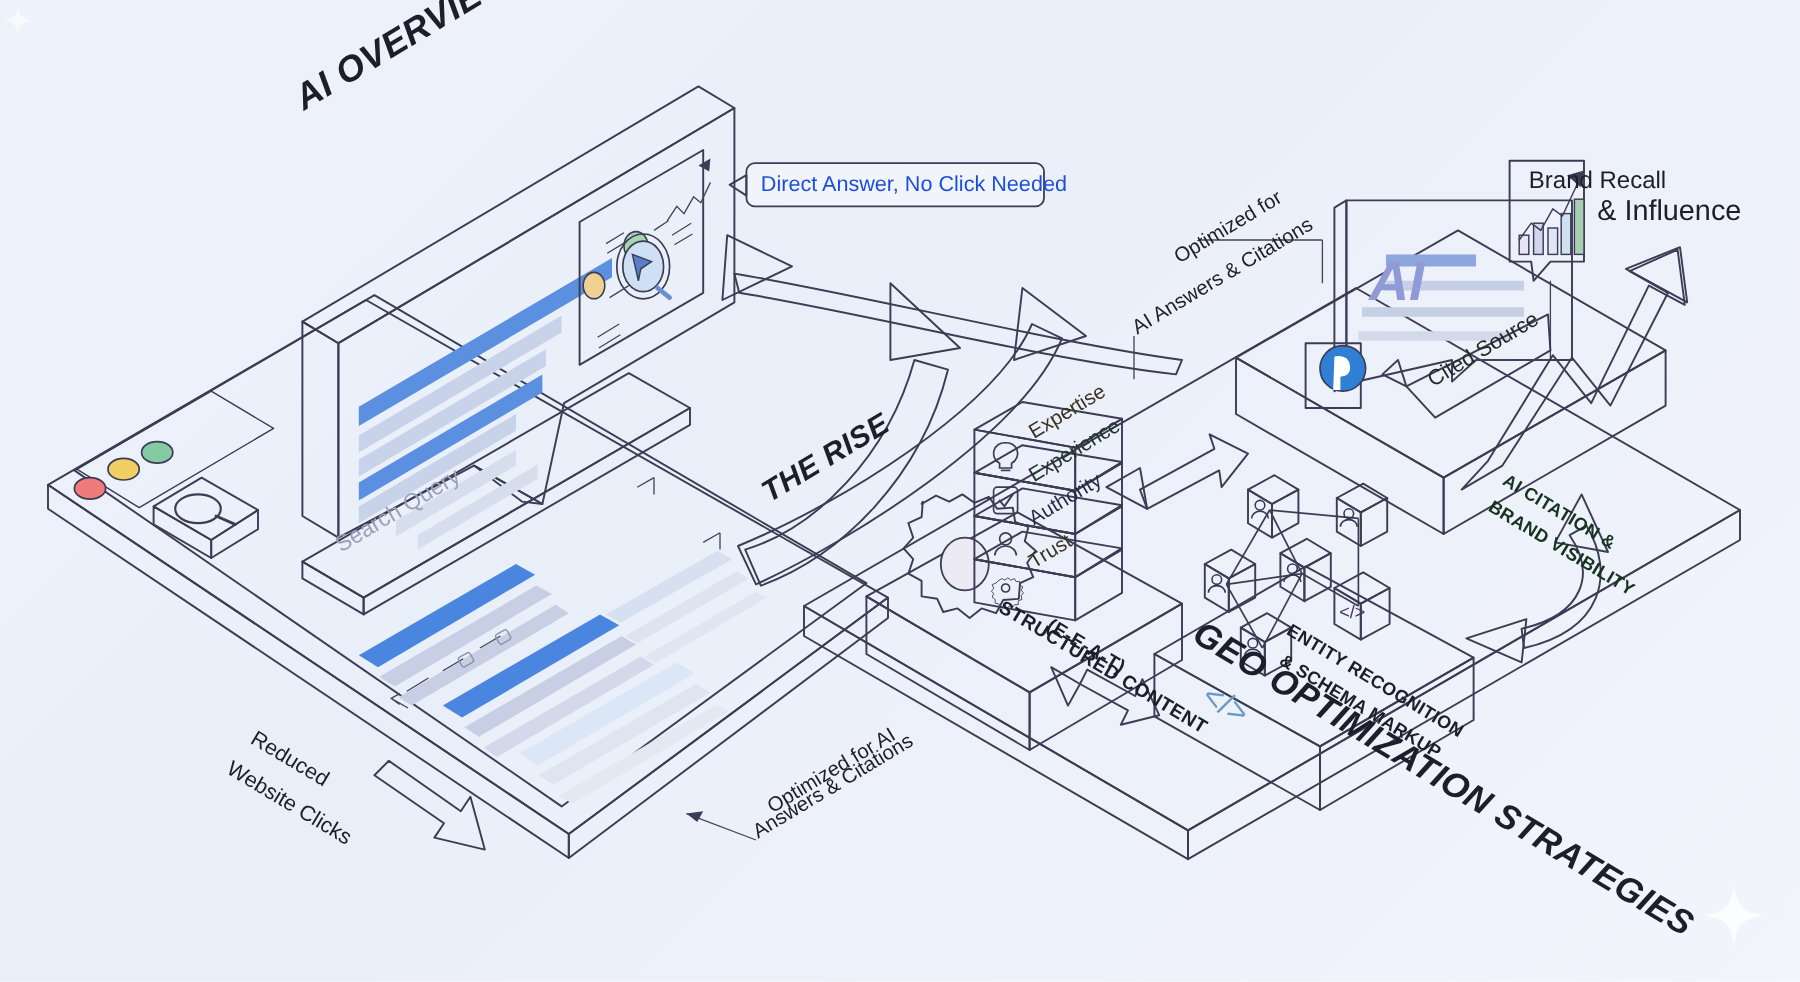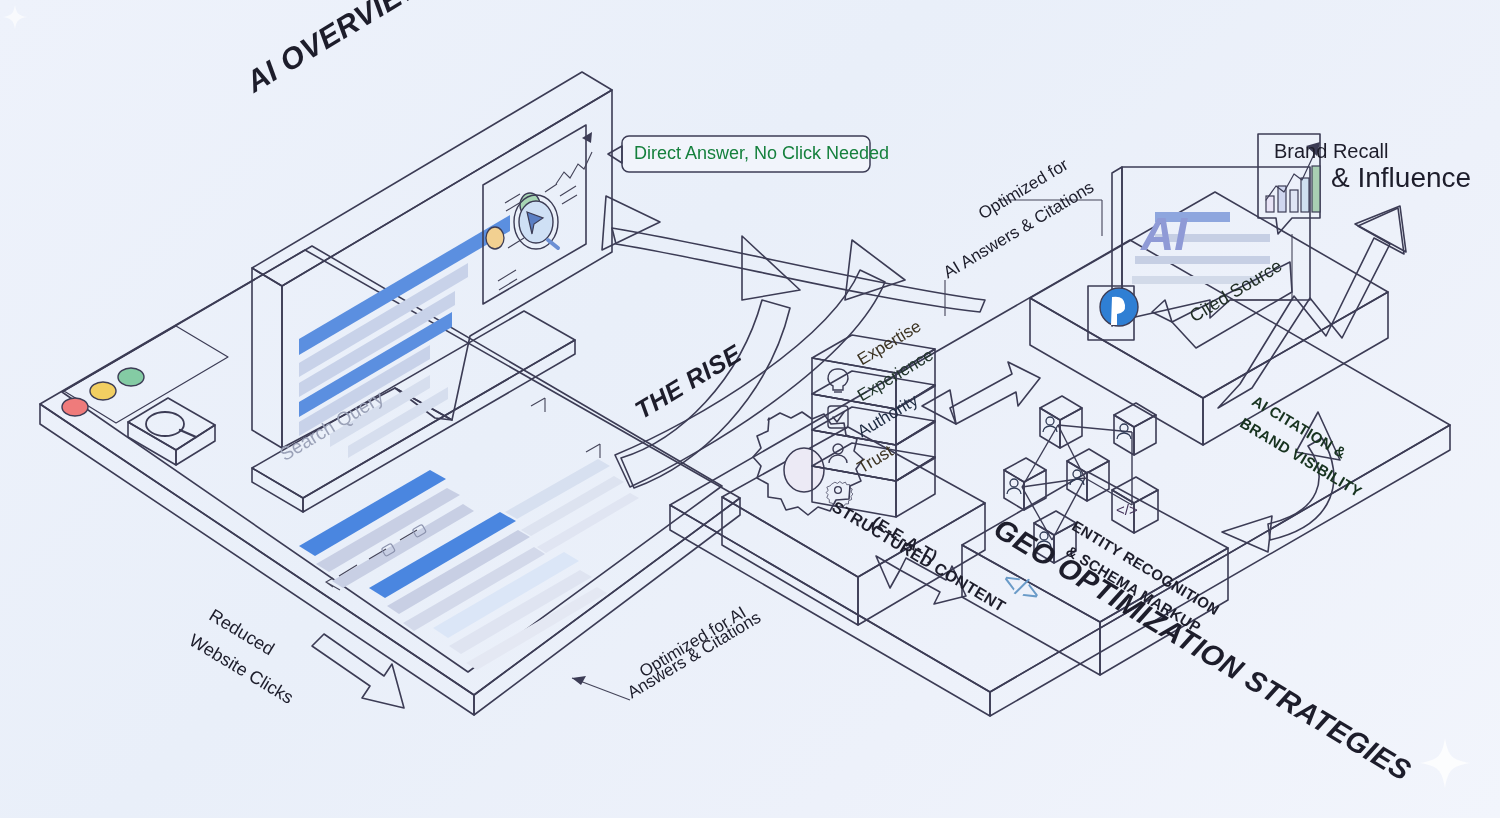--- a/index.html
+++ b/index.html
@@ -12,21 +12,21 @@
   .stage{position:absolute;inset:0;}
   svg.scene{position:absolute;left:0;top:0;width:1500px;height:818px;}
   .lbl{position:absolute;white-space:pre;pointer-events:none;}
   .ink{fill:none;stroke:#3c3c55;stroke-width:1.6;stroke-linejoin:round;stroke-linecap:round;}
   .ink-t{fill:none;stroke:#3c3c55;stroke-width:1.2;stroke-linejoin:round;stroke-linecap:round;}
   .thin{stroke:#444459;stroke-width:1.1;fill:none;}
   .title-txt{
     font-weight:bold;font-style:italic;color:#1d1d2b;letter-spacing:.4px;
   }
   .cap-txt{color:#1d1d2b;font-weight:bold;}
-  .callout-txt{color:#15803d;}
+  .callout-txt{color:#1d4ed8;}
   .sparkle{position:absolute;opacity:.85;}
 </style>
 </head>
 <body>
 
 <div class="stage">
 
 <svg class="scene" viewBox="0 0 1500 818">
   <defs>
     <linearGradient id="gLap" x1="0" y1="0" x2="1" y2="1">
@@ -406,21 +406,21 @@
 
 <div class="lbl title-txt" style="left:1005px;top:512px;font-size:29px;transform:rotate(31deg);transform-origin:left top;">GEO OPTIMIZATION STRATEGIES</div>
 
 <div class="lbl title-txt" style="left:630px;top:400px;font-size:25px;transform:rotate(-31deg);transform-origin:left top;">THE RISE</div>
 
 <div class="lbl callout-txt" style="left:634px;top:143px;font-size:18px;">Direct Answer, No Click Needed</div>
 
 <div class="lbl" style="left:276px;top:447px;font-size:19px;color:#9ba2b8;transform:rotate(-31deg);transform-origin:left top;">Search Query</div>
 
 <div class="lbl" style="left:1274px;top:140px;font-size:20px;color:#1d1d2b;">Brand Recall</div>
-<div class="lbl" style="left:1331px;top:162px;font-size:28px;color:#1d1d2b;">&amp; Influence</div>
+<div class="lbl" style="left:1331px;top:162px;font-size:24px;color:#1d1d2b;">&amp; Influence</div>
 
 <div class="lbl" style="left:1186px;top:309px;font-size:18px;color:#1d2b22;transform:rotate(-31deg);transform-origin:left top;">Cited Source</div>
 
 <div class="lbl" style="left:975px;top:207px;font-size:17px;color:#1d1d2b;transform:rotate(-31deg);transform-origin:left top;">Optimized for</div>
 <div class="lbl" style="left:940px;top:266px;font-size:17px;color:#1d1d2b;transform:rotate(-31deg);transform-origin:left top;">AI Answers &amp; Citations</div>
 
 <div class="lbl" style="left:636px;top:665px;font-size:17px;color:#1d1d2b;transform:rotate(-31deg);transform-origin:left top;">Optimized for AI</div>
 <div class="lbl" style="left:624px;top:686px;font-size:17px;color:#1d1d2b;transform:rotate(-31deg);transform-origin:left top;">Answers &amp; Citations</div>
 
 <div class="lbl" style="left:216px;top:605px;font-size:18px;color:#1d1d2b;transform:rotate(31deg);transform-origin:left top;">Reduced</div>

